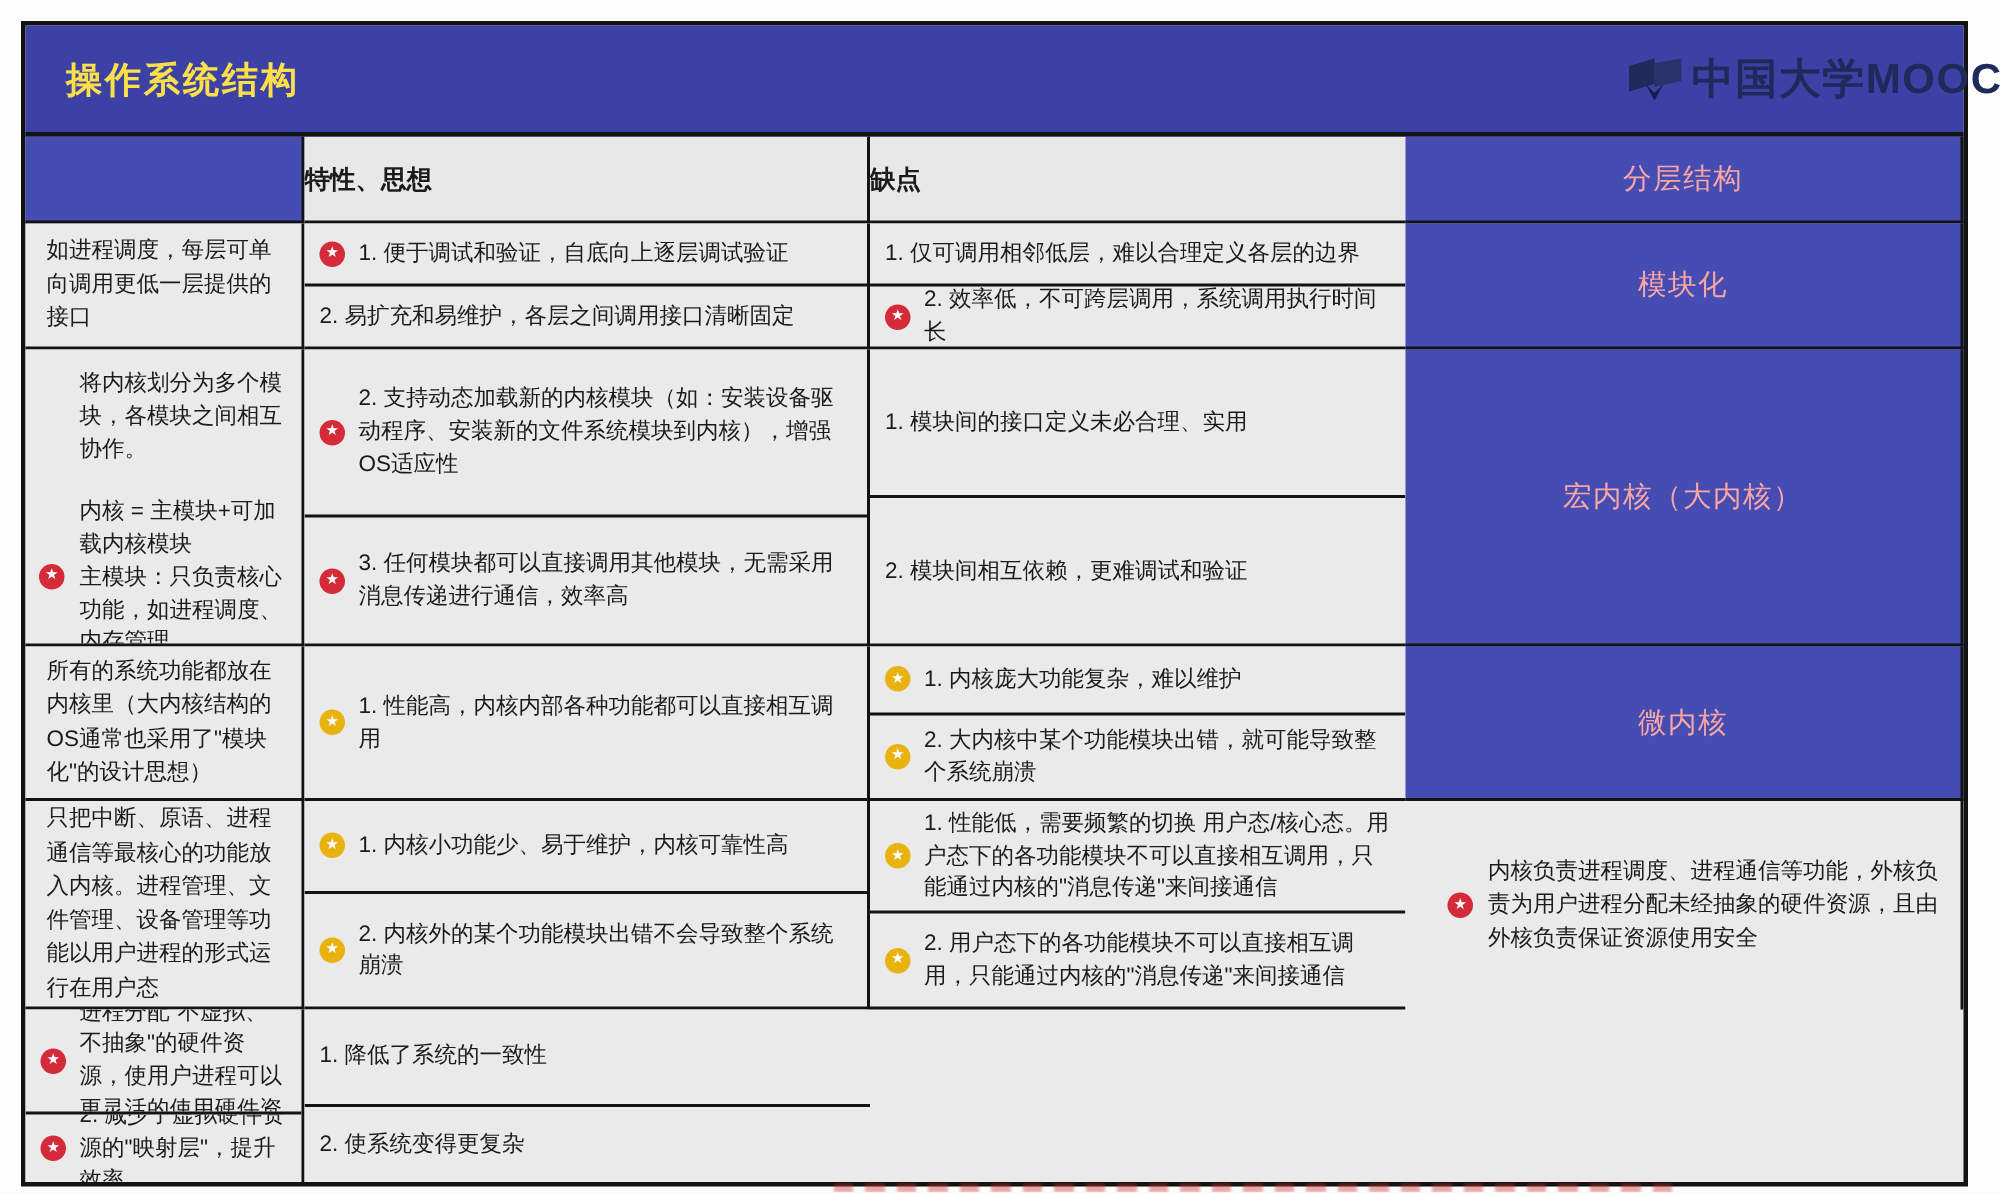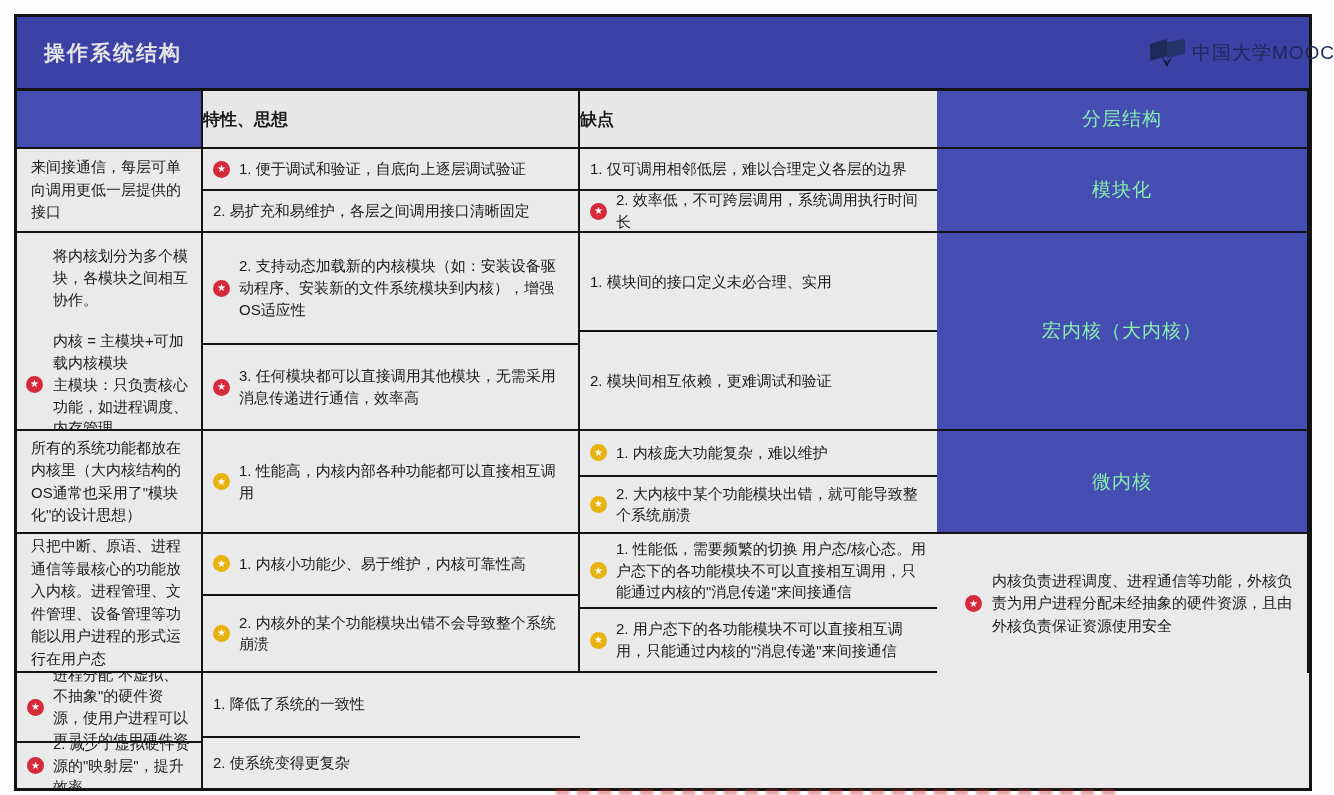--- a/index.html
+++ b/index.html
@@ -13,30 +13,30 @@
     --yellow-star:#e8b30e;
     --logo-navy:#1e2a5a;
   }
   *{margin:0;padding:0;box-sizing:border-box;}
   html,body{background:#ffffff;}
   body{font-family:"Liberation Sans","DejaVu Sans",sans-serif;color:var(--text);}
   .canvas{position:relative;width:1334px;height:795px;background:#fdfdfd;overflow:hidden;}
   .slide{position:absolute;left:14px;top:14px;right:22px;bottom:4px;border:3px solid var(--border);display:flex;flex-direction:column;background:var(--cell-bg);}
   
   .titlebar{position:relative;height:74px;flex:0 0 74px;background:var(--header-blue);border-bottom:3px solid var(--border);display:flex;align-items:center;}
-  .title{color:#e5e5e5;font-size:21px;font-weight:bold;padding-left:27px;letter-spacing:2px;}
+  .title{color:#fde047;font-size:24px;font-weight:bold;padding-left:27px;letter-spacing:2px;}
   .logo{position:absolute;right:-26px;top:50%;transform:translateY(-50%);display:flex;align-items:center;gap:4px;white-space:nowrap;}
-  .logo-text{color:var(--logo-navy);font-size:19px;font-weight:normal;letter-spacing:1px;text-align:center;}
+  .logo-text{color:var(--logo-navy);font-size:28px;font-weight:bold;letter-spacing:1px;text-align:center;}
   .logo svg{display:block;}
   
   .tbl{flex:1;display:grid;grid-template-columns:186px 377px 357px 1fr;grid-template-rows:58px 84px 198px 103px 139px minmax(0,1fr);}
   .cell{border-right:2px solid var(--border);border-bottom:2px solid var(--border);background:var(--cell-bg);min-width:0;min-height:0;overflow:hidden;}
   .cell.lastcol{border-right:none;}
   .cell.lastrow{border-bottom:none;}
-  .c-label{background:var(--label-blue);color:#86efac;display:flex;align-items:center;justify-content:center;font-size:19px;letter-spacing:1px;text-align:center;}
+  .c-label{background:var(--label-blue);color:#fca5a5;display:flex;align-items:center;justify-content:center;font-size:19px;letter-spacing:1px;text-align:center;}
   .c-hdr{background:var(--hdr-bg);display:flex;align-items:center;font-size:17px;font-weight:bold;}
   .corner{background:var(--label-blue);}
   .c-body{display:flex;align-items:center;padding:10px 14px;font-size:15px;line-height:1.5;}
   .c-stack{display:flex;flex-direction:column;}
   .sub{display:flex;align-items:center;gap:9px;padding:6px 10px;font-size:15px;line-height:1.45;min-height:0;overflow:hidden;}
   .sub + .sub{border-top:2px solid var(--border);}
   .sub .txt{flex:1;min-width:0;}
   .star{flex:0 0 17px;width:17px;height:17px;border-radius:50%;display:inline-flex;align-items:center;justify-content:center;color:#fff;font-size:10px;line-height:1;}
   .star.red{background:var(--red-star);}
   .star.yellow{background:var(--yellow-star);}
@@ -71,21 +71,21 @@
     </div>
 
     <div class="tbl">
 
       <div class="cell corner"></div>
       <div class="cell c-hdr">特性、思想</div>
       <div class="cell c-hdr lastcol">缺点</div>
 
       <div class="cell c-label">分层结构</div>
       <div class="cell c-body">
-        <div class="txt">来间接通信，每层可单向调用更低一层提供的接口</div>
+        <div class="txt">如进程调度，每层可单向调用更低一层提供的接口</div>
       </div>
       <div class="cell c-stack">
         <div class="sub" style="flex:50 0 0">
           <span class="star red">★</span>
           <div class="txt">1. 便于调试和验证，自底向上逐层调试验证</div>
         </div>
         <div class="sub" style="flex:50 0 0">
           <div class="txt">2. 易扩充和易维护，各层之间调用接口清晰固定</div>
         </div>
       </div>

